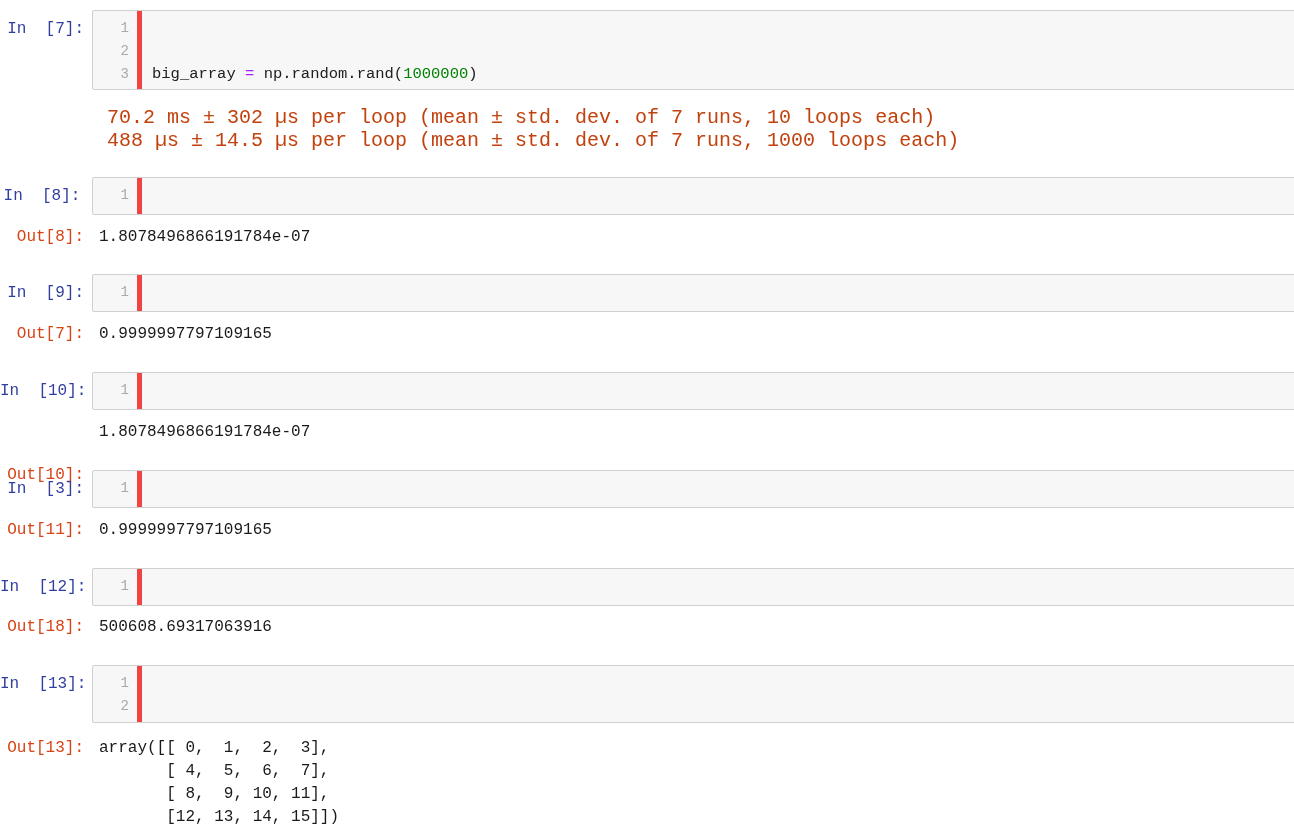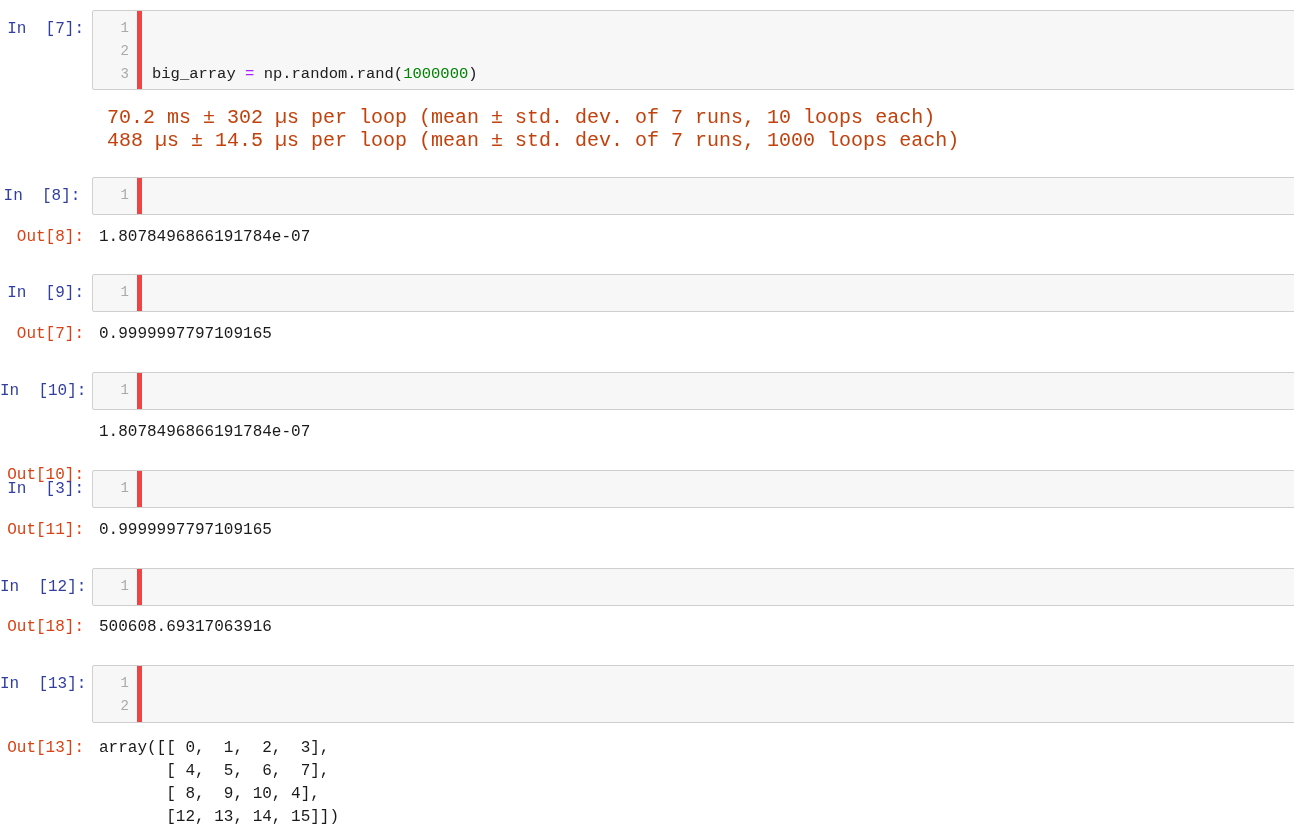--- a/index.html
+++ b/index.html
@@ -202,17 +202,17 @@
 <span>2</span></div>
       <div class="codearea">
         <div class="codeline">X <span class="tok-op">=</span> np.arange(<span class="tok-num">16</span>).reshape((<span class="tok-num">4</span>, <span class="tok-op">-</span><span class="tok-num">1</span>))</div>
         
       </div>
     </div>
 
     <div class="prompt out" style="top:739px;">Out[13]:</div>
     <div class="outresult" style="top:737px;"><span>array([[ 0,  1,  2,  3],</span>
 <span>       [ 4,  5,  6,  7],</span>
-<span>       [ 8,  9, 10, 4],</span>
+<span>       [ 8,  9, 10, 11],</span>
 <span>       [12, 13, 14, 15]])</span></div>
   </div>
 
 </div>
 
 </body></html>

